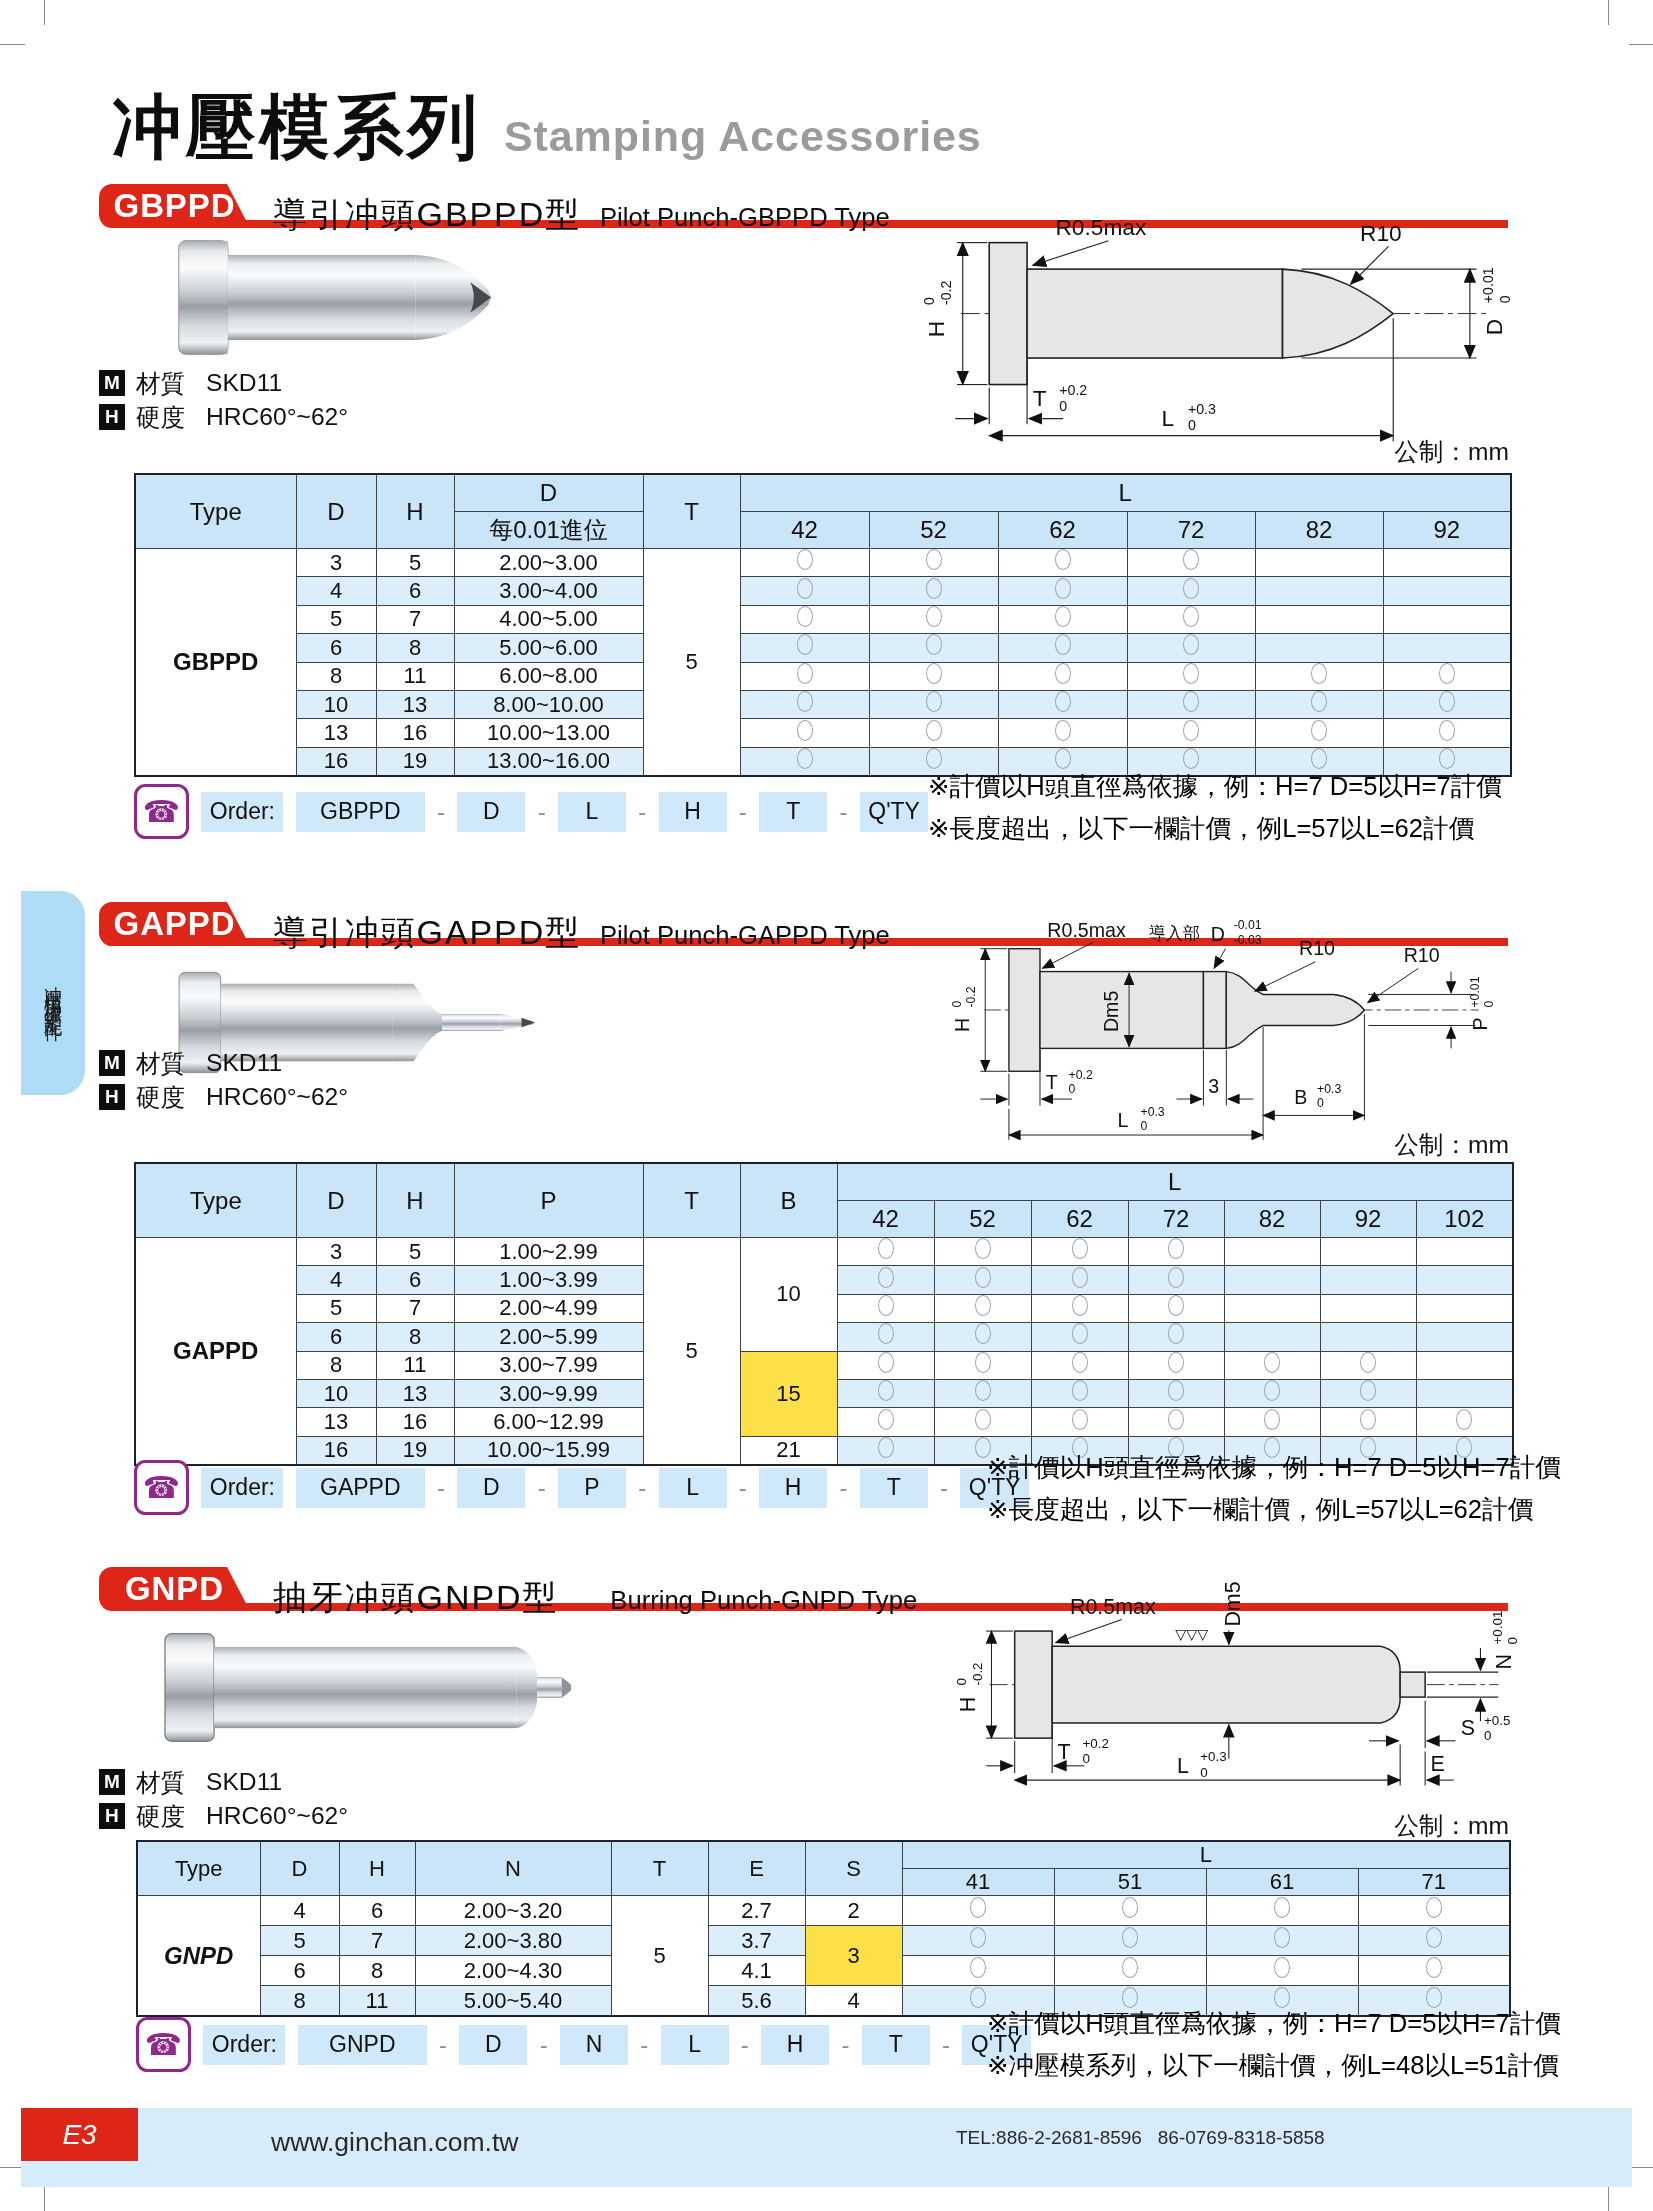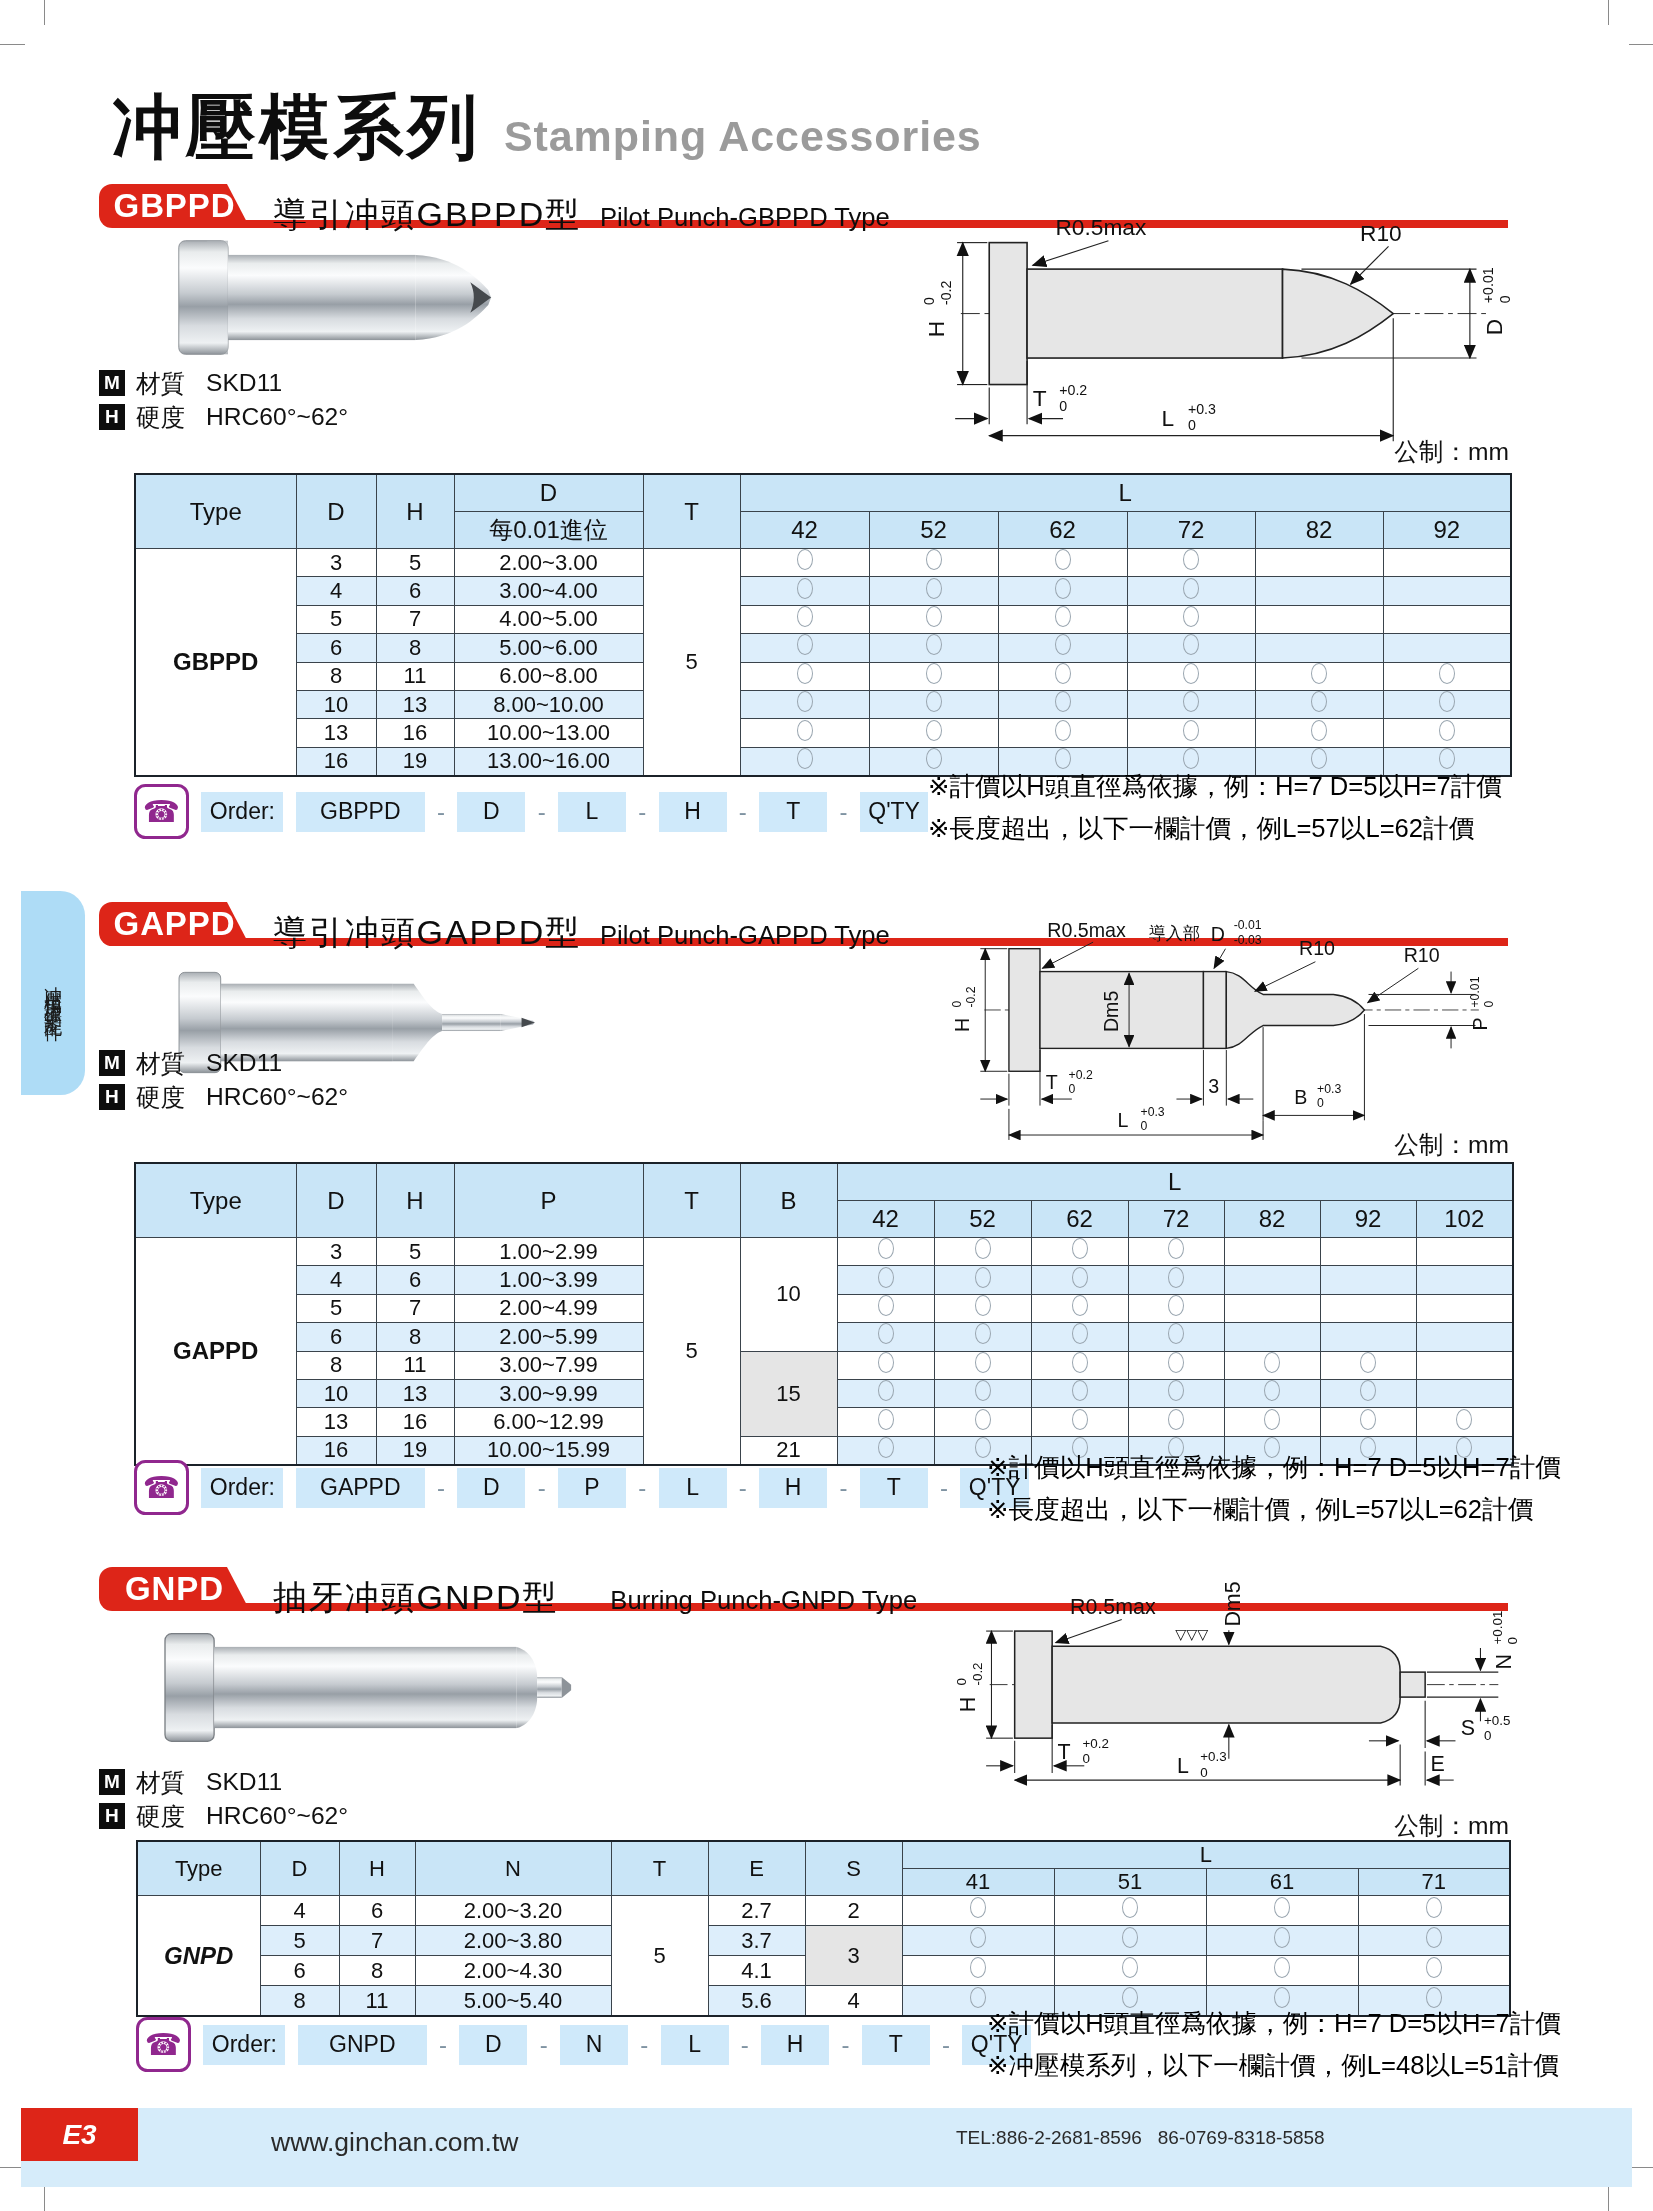--- a/index.html
+++ b/index.html
@@ -31,42 +31,42 @@
   .unit{position:absolute;width:250px;text-align:right;font-size:24.6px;}
   
   .tblwrap{position:absolute;}
   .ptable{border-collapse:collapse;table-layout:fixed;border:2.8px solid #1b2229;}
   .ptable th,.ptable td{border:1.4px solid #3a434b;text-align:center;vertical-align:middle;padding:0;}
   .ptable th{background:#c9e5f7;font-weight:400;font-size:24px;height:36px;}
   .ptable td{font-size:22px;height:27.4px;background:#fff;}
   .t3 .ptable th{height:25.6px;font-size:22px;}
   .t3 .ptable td{height:29px;}
   .ptable tbody tr:nth-child(even) td.band{background:#ddeefb;}
-  .ptable td.shade{background:#e5e5e5;}
+  .ptable td.shade{background:#fde047;}
   .ptable td.type-cell{font-weight:700;font-size:24px;background:#fff;}
   .t3 .ptable td.type-cell{font-style:italic;}
   .avail{display:inline-block;width:14px;height:19px;border:1.4px solid #9aa6b0;border-radius:50%;}
   
   .order-row{position:absolute;display:flex;align-items:center;gap:12.3px;height:53px;}
   .phone-box{width:49px;height:49px;background:#fff;border:3.3px solid #90278e;border-radius:11.4px;
              display:flex;align-items:center;justify-content:center;color:#90278e;font-size:30px;}
   .obox{background:#cfe9fa;height:40px;display:flex;align-items:center;justify-content:center;
         font-size:23px;min-width:51px;padding:0 8.5px;}
   .obox.wide{min-width:112px;}
   .odash{color:#7f93a2;font-size:24px;}
   .notes{position:absolute;font-size:25.6px;line-height:42px;color:#000;margin-left:24px;}
   .notes p{margin:0;white-space:nowrap;}
   
   .side-tab{position:absolute;left:21px;top:891px;width:64px;height:204px;background:#aedcf6;
             border-radius:0 24.6px 24.6px 0;display:flex;align-items:center;justify-content:center;}
   .side-tab span{writing-mode:vertical-rl;text-orientation:upright;font-size:18px;letter-spacing:4.7px;color:#1a1a1a;}
   
   .footer-bar{position:absolute;left:21px;top:2108px;width:1611px;height:79px;background:#d6ecfa;}
   .footer-code{position:absolute;left:21px;top:2108px;width:117px;height:53px;background:#dd2518;color:#fff;
-               font-weight:700;font-style:italic;font-size:28px;display:flex;align-items:center;justify-content:center;}
+               font-weight:400;font-style:italic;font-size:28px;display:flex;align-items:center;justify-content:center;}
   .footer-web{position:absolute;left:271px;top:2127px;font-size:26.5px;color:#2a2a2a;}
   .footer-tel{position:absolute;left:956px;top:2127px;font-size:19px;color:#2a2a2a;}
   
   svg.tdraw text{font-family:"Liberation Sans","DejaVu Sans",sans-serif;font-size:24px;fill:#111;}
   svg.tdraw text.tol{font-size:15px;}
   svg.tdraw text.cjk-sm{font-size:21px;}
   svg.tdraw text.surf{font-size:16px;}
   svg.tdraw .shape{fill:#e6e6e6;stroke:#222;stroke-width:1.7px;}
   svg.tdraw line{stroke:#222;stroke-width:1.2px;}
   svg.tdraw line.cl{stroke-dasharray:20 5 5 5;stroke-width:1px;}

